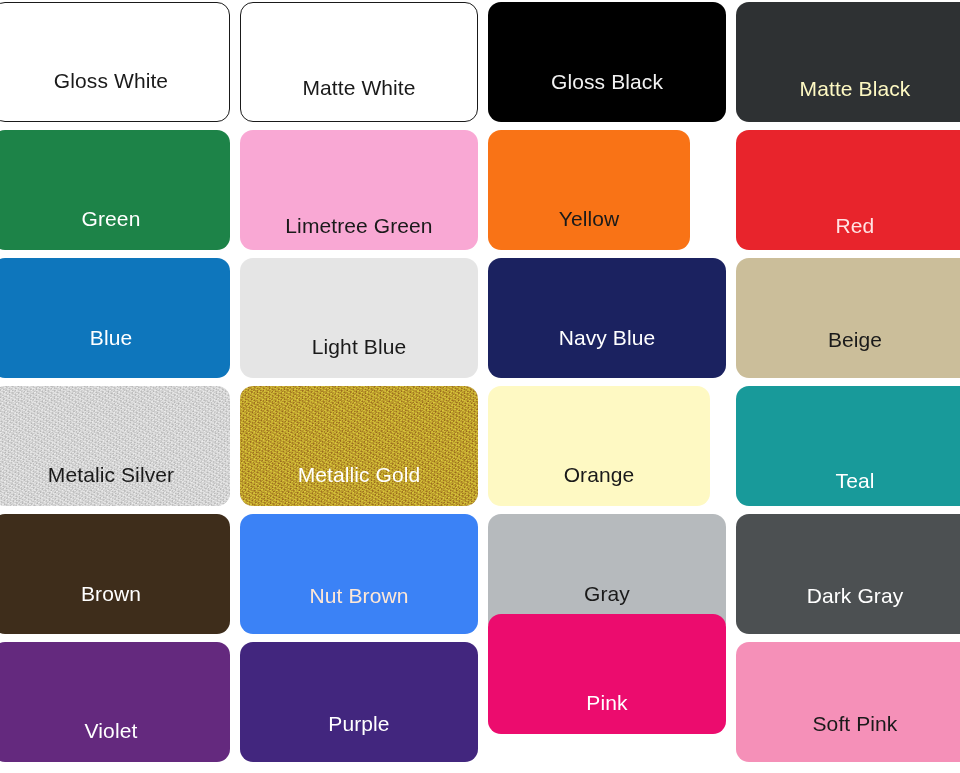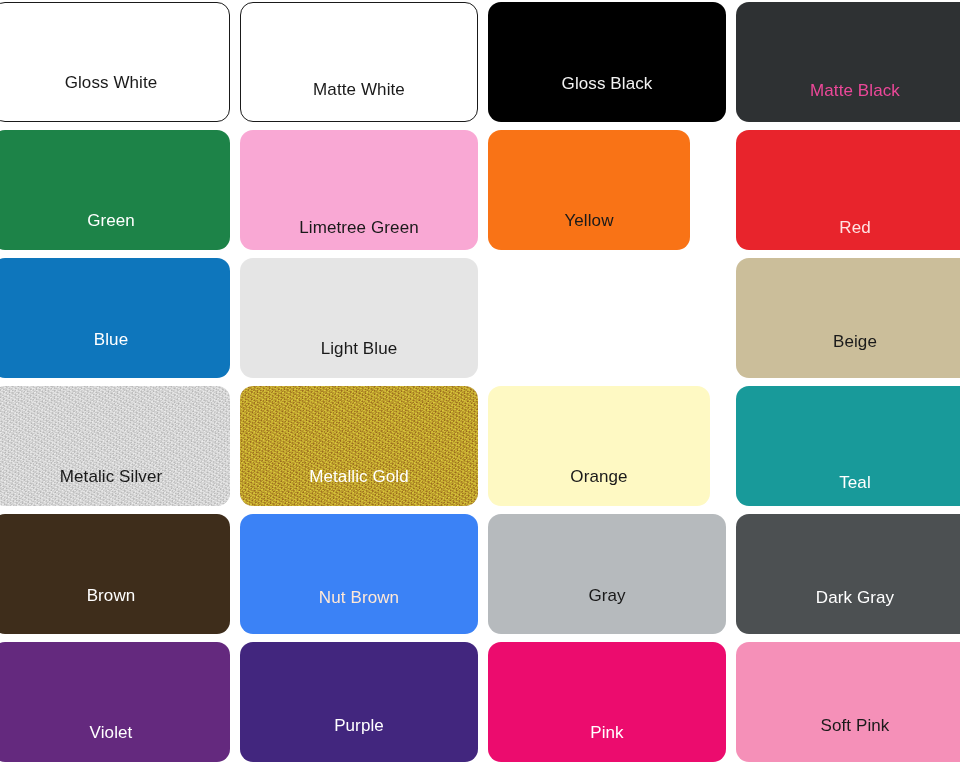--- a/index.html
+++ b/index.html
@@ -46,21 +46,21 @@
     mix-blend-mode: overlay;
     opacity: .95;
   }
   .swatch.metallic.gold::before {
     opacity: .8;
   }
 
   .swatch-label {
     position: relative;
     z-index: 2;
-    font-size: 17px;
+    font-size: 21px;
     line-height: 1;
     letter-spacing: .1px;
     white-space: nowrap;
     text-align: right;
     font-family: "Liberation Sans", sans-serif;
   }
 </style>
 </head>
 <body>
 
@@ -68,39 +68,42 @@
     <div class="swatch" style="left: -8px; top: 2px; width: 238px; height: 120px; background: rgb(255, 255, 255); border: 1.5px solid rgb(26, 26, 26);">
       <span class="swatch-label" style="color: rgb(26, 26, 26); margin-bottom: 30px;">Gloss White</span>
     </div>
     <div class="swatch" style="left: 240px; top: 2px; width: 238px; height: 120px; background: rgb(255, 255, 255); border: 1.5px solid rgb(26, 26, 26);">
       <span class="swatch-label" style="color: rgb(26, 26, 26); margin-bottom: 23px;">Matte White</span>
     </div>
     <div class="swatch" style="left: 488px; top: 2px; width: 238px; height: 120px; background: rgb(0, 0, 0);">
       <span class="swatch-label" style="color: rgb(242, 242, 242); margin-bottom: 30px;">Gloss Black</span>
     </div>
     <div class="swatch" style="left: 736px; top: 2px; width: 238px; height: 120px; background: rgb(46, 49, 51);">
-      <span class="swatch-label" style="color: #ec4899; margin-bottom: 23px;">Matte Black</span>
+      <span class="swatch-label" style="color: #fef9c3; margin-bottom: 23px;">Matte Black</span>
     </div>
     <div class="swatch" style="left: -8px; top: 130px; width: 238px; height: 120px; background: rgb(29, 131, 72);">
       <span class="swatch-label" style="color: rgb(255, 255, 255); margin-bottom: 21px;">Green</span>
     </div>
     <div class="swatch" style="left: 240px; top: 130px; width: 238px; height: 120px; background: #f9a8d4;">
       <span class="swatch-label" style="color: rgb(26, 26, 26); margin-bottom: 14px;">Limetree Green</span>
     </div>
     <div class="swatch" style="left: 488px; top: 130px; width: 202px; height: 120px; background: #f97316;">
       <span class="swatch-label" style="color: rgb(26, 26, 26); margin-bottom: 21px;">Yellow</span>
     </div>
     <div class="swatch" style="left: 736px; top: 130px; width: 238px; height: 120px; background: rgb(232, 36, 44);">
       <span class="swatch-label" style="color: rgb(255, 227, 227); margin-bottom: 14px;">Red</span>
     </div>
     <div class="swatch" style="left: -8px; top: 258px; width: 238px; height: 120px; background: rgb(14, 118, 188);">
       <span class="swatch-label" style="color: rgb(255, 255, 255); margin-bottom: 30px;">Blue</span>
     </div>
     <div class="swatch" style="left: 240px; top: 258px; width: 238px; height: 120px; background: #e5e5e5;">
       <span class="swatch-label" style="color: rgb(26, 26, 26); margin-bottom: 21px;">Light Blue</span>
+    </div>
+    <div class="swatch" style="left: 488px; top: 258px; width: 238px; height: 120px; background: rgb(27, 34, 96);">
+      <span class="swatch-label" style="color: rgb(255, 255, 255); margin-bottom: 30px;">Navy Blue</span>
     </div>
     <div class="swatch" style="left: 736px; top: 258px; width: 238px; height: 120px; background: rgb(203, 190, 154);">
       <span class="swatch-label" style="color: rgb(26, 26, 26); margin-bottom: 28px;">Beige</span>
     </div>
     <div class="swatch metallic" style="left: -8px; top: 386px; width: 238px; height: 120px; background: rgb(201, 201, 201);">
       <span class="swatch-label" style="color: rgb(26, 26, 26); margin-bottom: 21px;">Metalic Silver</span>
     </div>
     <div class="swatch metallic gold" style="left: 240px; top: 386px; width: 238px; height: 120px; background: rgb(176, 138, 38);">
       <span class="swatch-label" style="color: rgb(255, 255, 255); margin-bottom: 21px;">Metallic Gold</span>
     </div>
@@ -121,19 +124,19 @@
     </div>
     <div class="swatch" style="left: 736px; top: 514px; width: 238px; height: 120px; background: rgb(76, 80, 82);">
       <span class="swatch-label" style="color: rgb(255, 255, 255); margin-bottom: 28px;">Dark Gray</span>
     </div>
     <div class="swatch" style="left: -8px; top: 642px; width: 238px; height: 120px; background: rgb(100, 41, 126);">
       <span class="swatch-label" style="color: rgb(255, 255, 255); margin-bottom: 21px;">Violet</span>
     </div>
     <div class="swatch" style="left: 240px; top: 642px; width: 238px; height: 120px; background: rgb(66, 38, 126);">
       <span class="swatch-label" style="color: rgb(255, 255, 255); margin-bottom: 28px;">Purple</span>
     </div>
-    <div class="swatch" style="left: 488px; top: 642px; width: 238px; height: 120px; background: rgb(236, 12, 110);">
+    <div class="swatch" style="left: 488px; top: 614px; width: 238px; height: 120px; background: rgb(236, 12, 110);">
       <span class="swatch-label" style="color: rgb(255, 255, 255); margin-bottom: 21px;">Pink</span>
     </div>
     <div class="swatch" style="left: 736px; top: 642px; width: 238px; height: 120px; background: rgb(245, 144, 184);">
       <span class="swatch-label" style="color: rgb(26, 26, 26); margin-bottom: 28px;">Soft Pink</span>
     </div>
   </div>
 
 </body></html>

